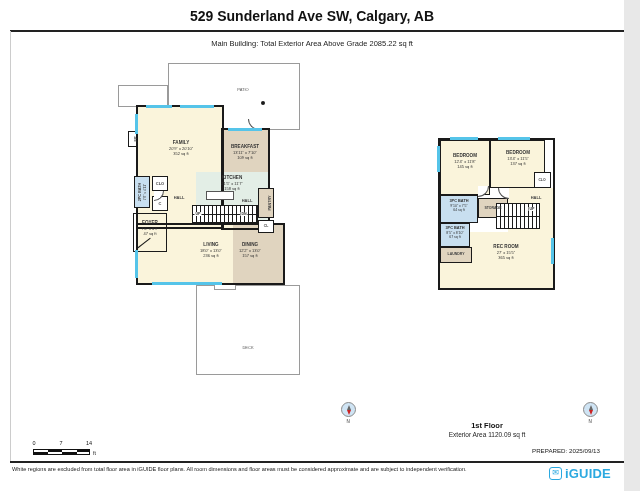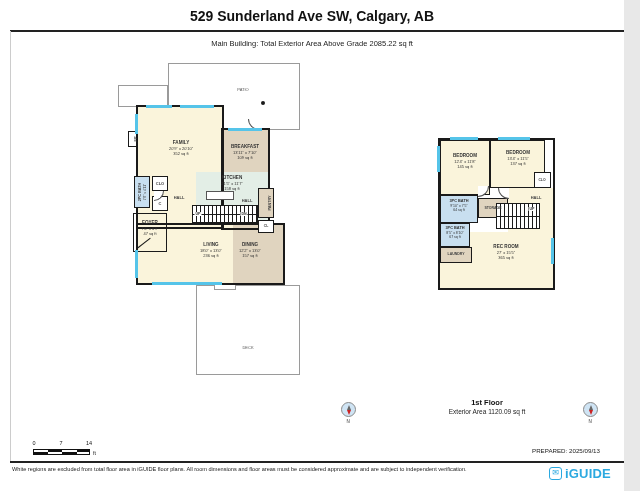--- a/index.html
+++ b/index.html
@@ -218,21 +218,21 @@
     <div class="dm">27' x 15'5"</div>
     <div class="dm">365 sq ft</div>
   </div>
 
   <div class="abs compass" style="left:341px;top:402px;">
     <div class="nd-top"></div>
     <div class="nd-bot"></div>
   </div>
   <div class="abs nlabel" style="left:348px;top:419px;">N</div>
 
-  <div class="abs cap" style="left:487px;top:398px;">
+  <div class="abs cap" style="left:487px;top:421px;">
     <div class="fname">1st Floor</div>
     <div class="farea">Exterior Area 1120.09 sq ft</div>
   </div>
   <div class="abs compass" style="left:583px;top:402px;">
     <div class="nd-top"></div>
     <div class="nd-bot"></div>
   </div>
   <div class="abs nlabel" style="left:590px;top:419px;">N</div>
 
   <div class="abs sb-num" style="left:34px;top:440px;">0</div>

